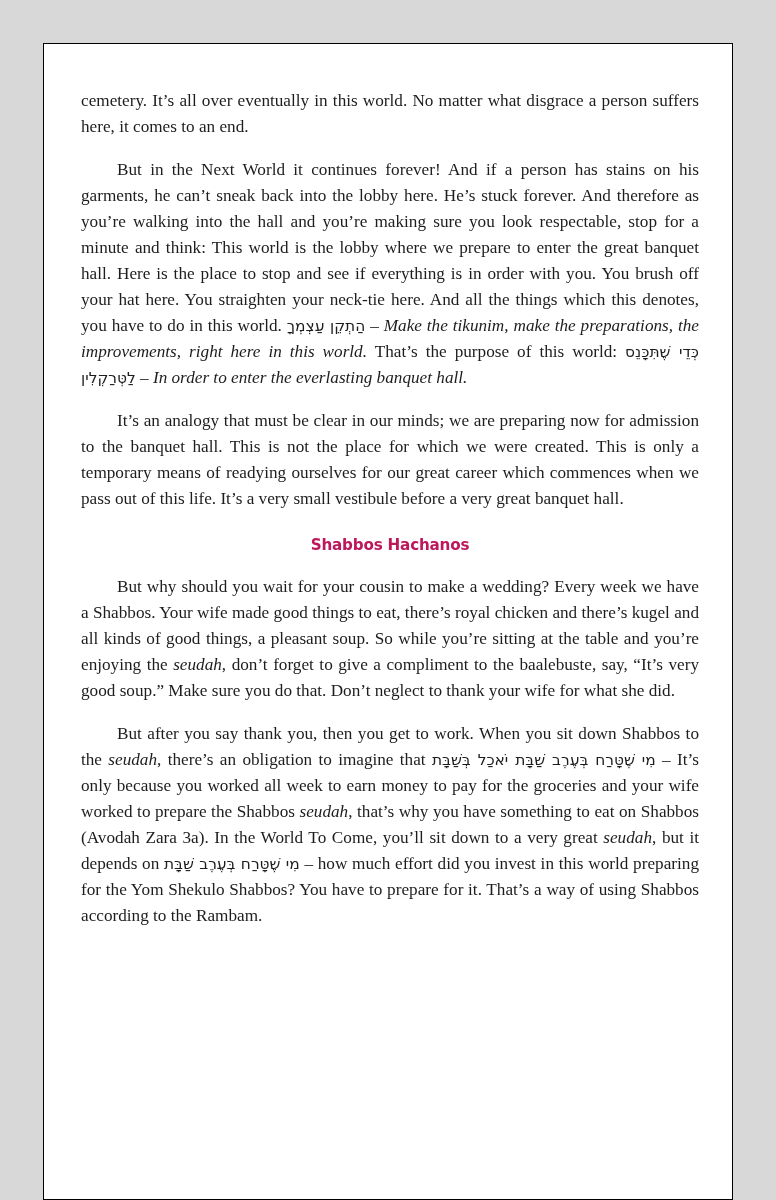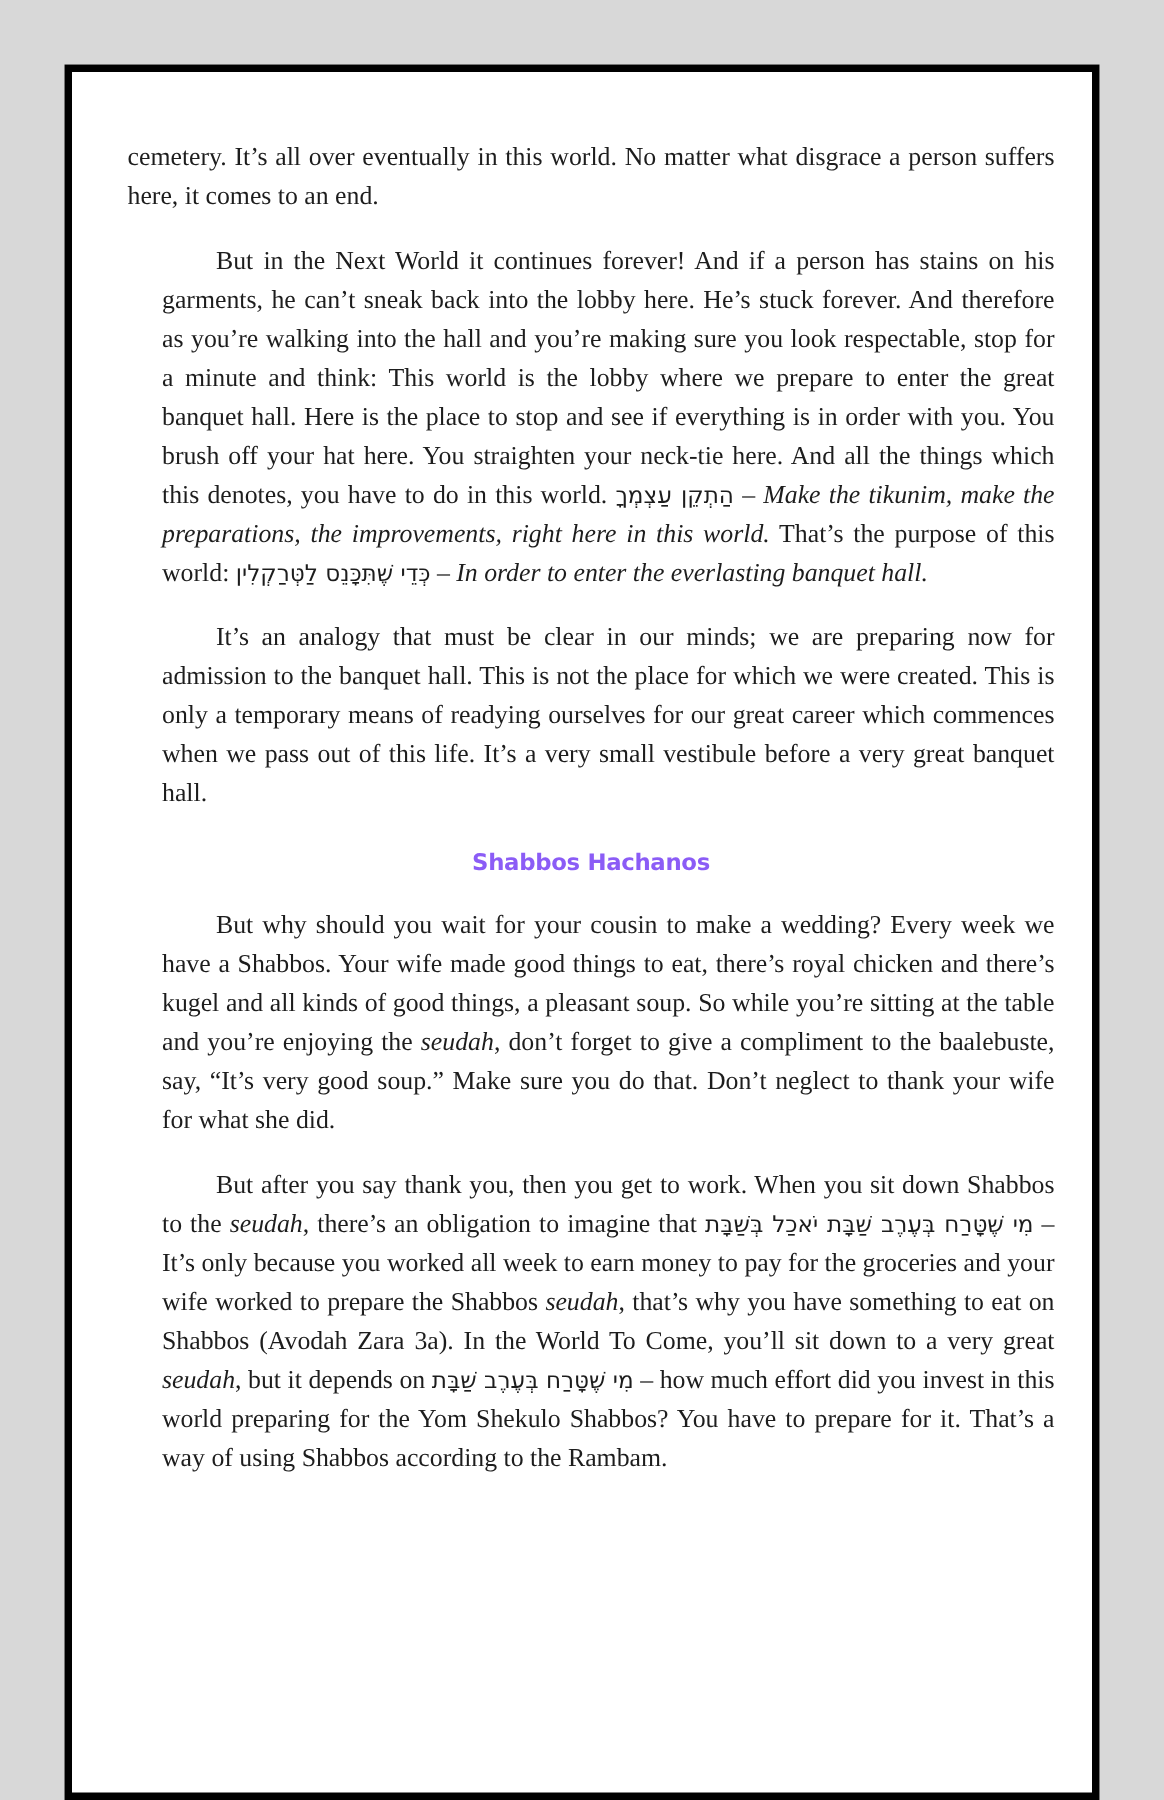--- a/index.html
+++ b/index.html
@@ -12,21 +12,21 @@
     height: 1200px;
     font-family: "Liberation Serif", serif;
   }
   .page {
     position: absolute;
     left: 43px;
     top: 43px;
     width: 690px;
     height: 1157px;
     background: #ffffff;
-    border: 5px solid #000000;
+    border: 1px solid #000000;
     box-sizing: border-box;
     overflow: hidden;
   }
   .content {
     position: absolute;
     left: 37px;
     top: 44px;
     width: 618px;
   }
   p.body {
@@ -35,39 +35,38 @@
     line-height: 26px;
     text-align: justify;
     color: #1d1d1d;
     font-family: "Liberation Serif", serif;
   }
   p.first {
     text-indent: 0;
   }
   p.indent {
     text-indent: 36px;
-    margin-left: 23px;
   }
   .heb {
     font-family: "DejaVu Sans", sans-serif;
     font-size: 15.4px;
     direction: rtl;
     unicode-bidi: isolate;
   }
   .ital {
     font-style: italic;
   }
   h2.section-heading {
     margin: 24px 0 20px 0;
     text-align: center;
     font-family: "DejaVu Sans", sans-serif;
     font-size: 15.2px;
     font-weight: bold;
     letter-spacing: -0.2px;
-    color: #8b5cf6;
+    color: #be185d;
   }
   .footer {
     position: absolute;
     left: 80px;
     top: 1082px;
     width: 580px;
     font-family: "DejaVu Sans", sans-serif;
     font-size: 10.6px;
     font-weight: bold;
     letter-spacing: 0.6px;

